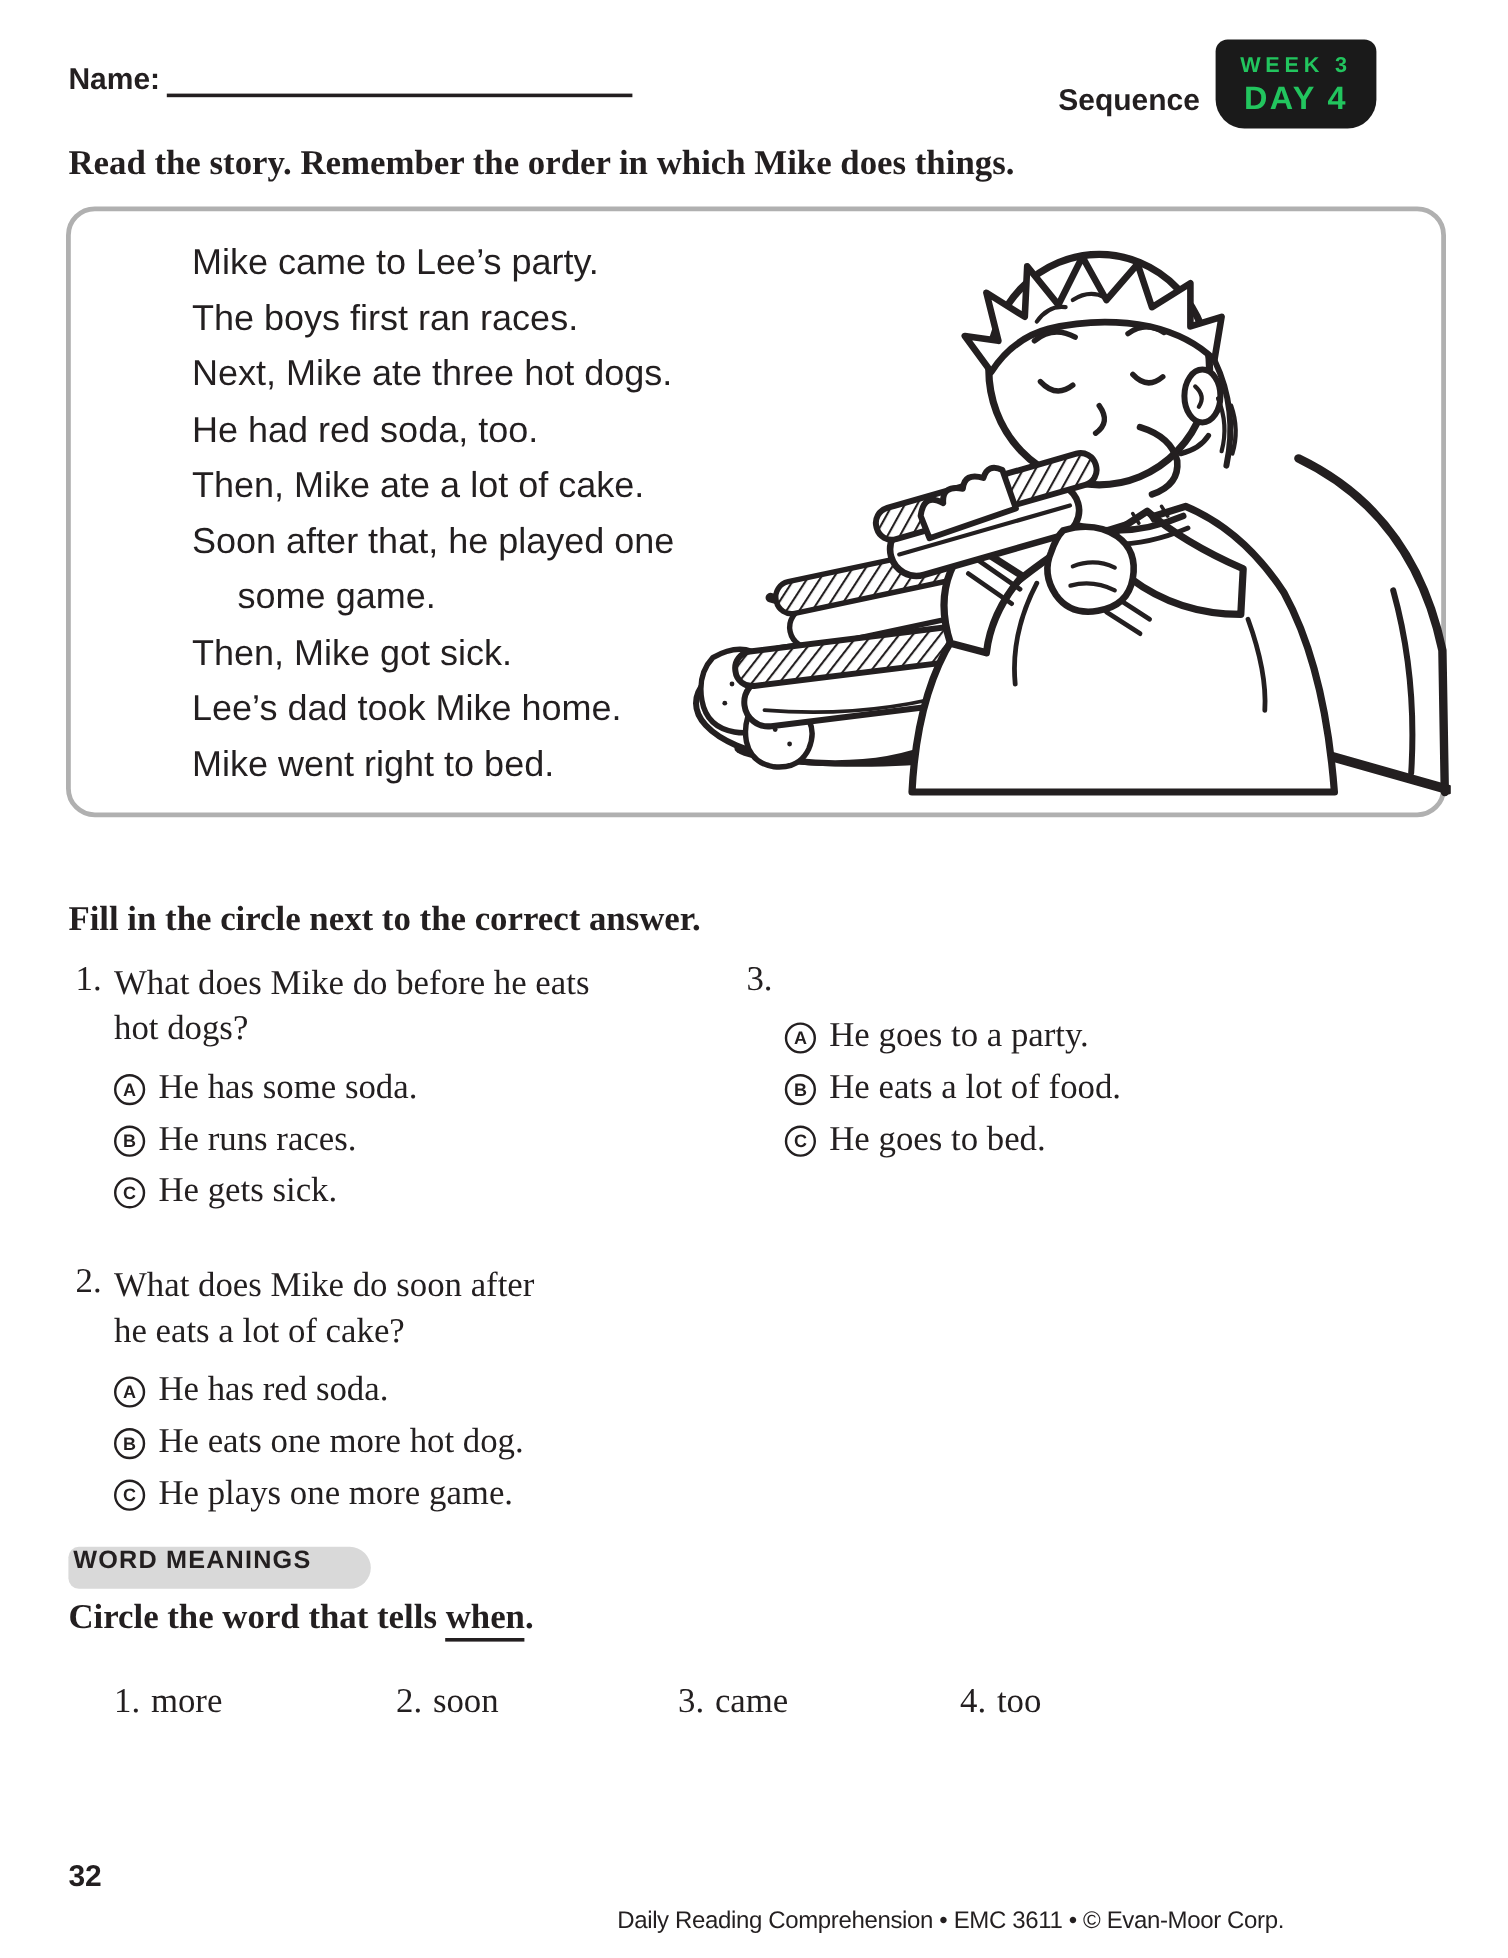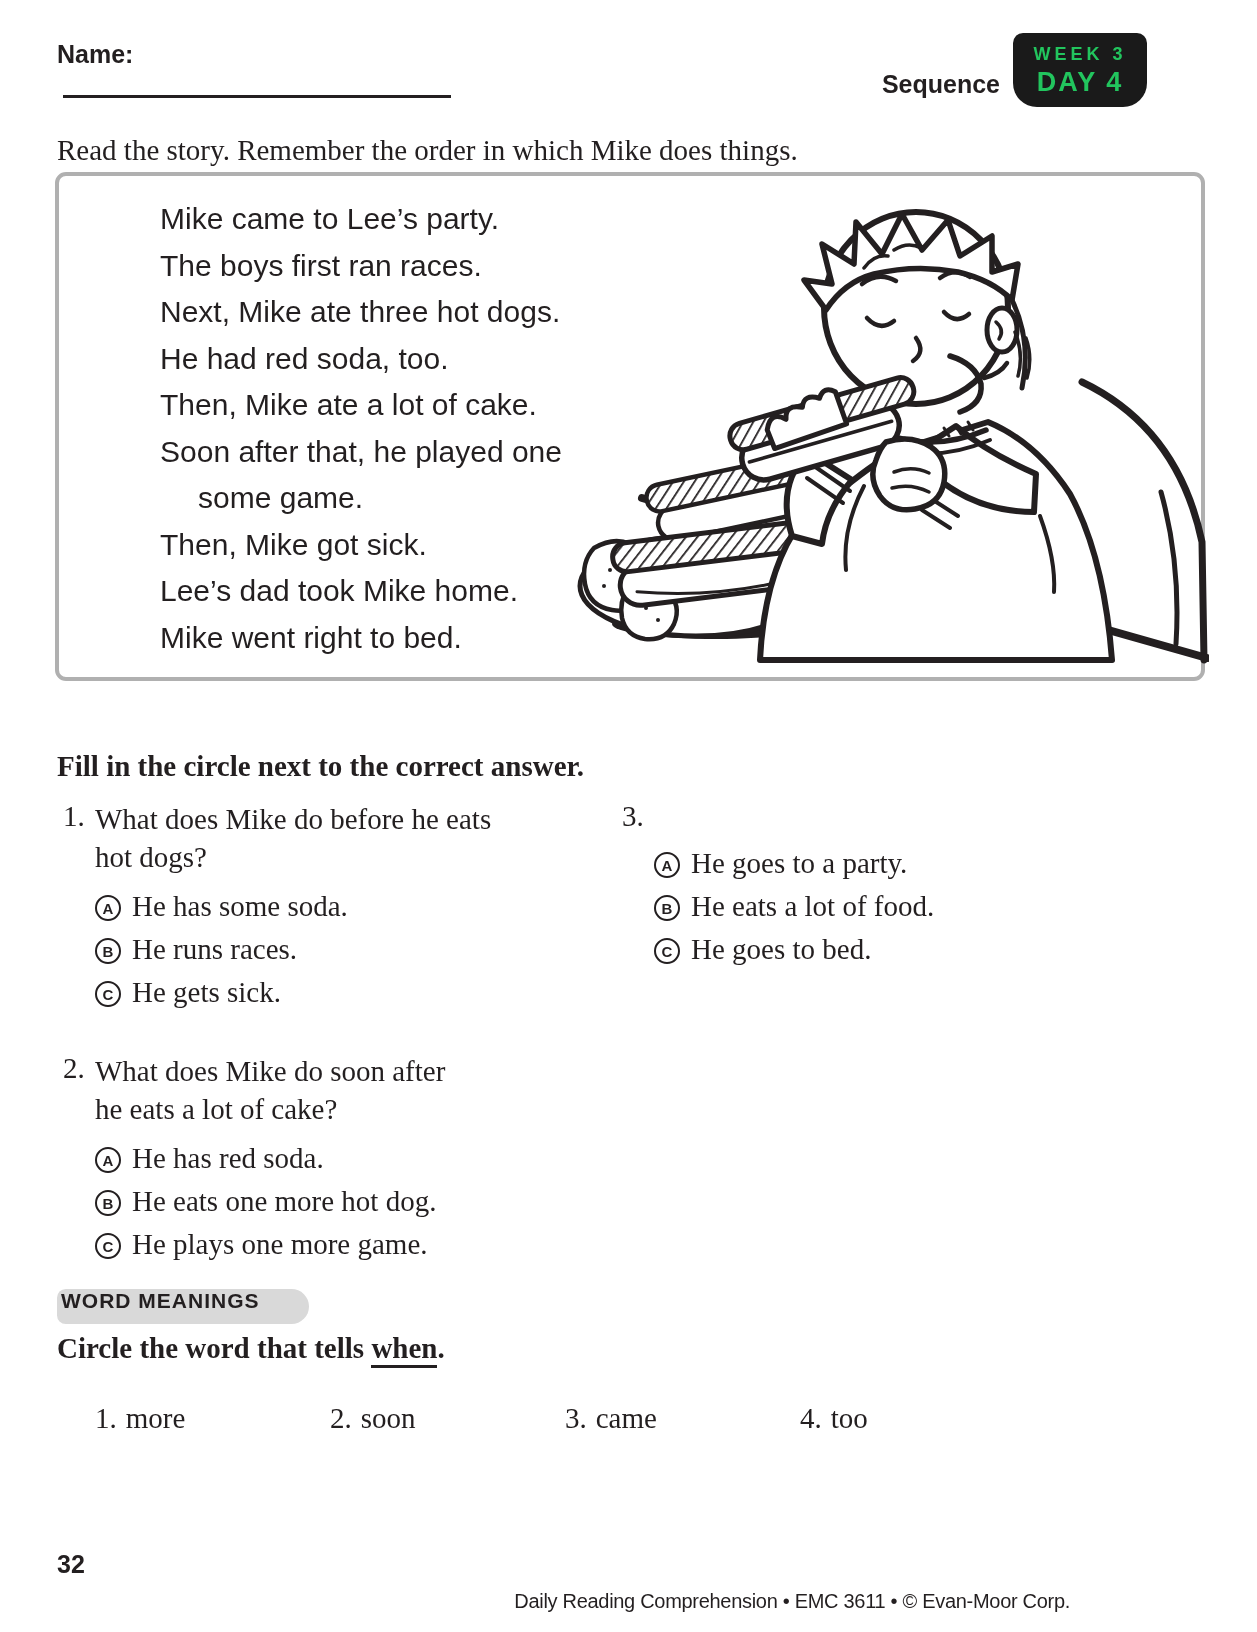--- a/index.html
+++ b/index.html
@@ -3,35 +3,35 @@
 <meta charset="utf-8">
 <style>
   html,body{margin:0;padding:0;background:#ffffff;}
   body{
     width:1257px;height:1632px;position:relative;overflow:hidden;
     font-family:"Liberation Serif","DejaVu Serif",serif;
     color:#231f20;
   }
 
   
-  .name-row{position:absolute;left:57px;top:40px;display:flex;align-items:flex-start;flex-direction:column;}
+  .name-row{position:absolute;left:57px;top:52px;display:flex;align-items:center;}
   .name-label{font-family:"Liberation Sans","DejaVu Sans",sans-serif;font-weight:700;font-size:25px;}
   .name-line{display:inline-block;width:388px;border-bottom:3px solid #231f20;height:26px;margin-left:6px;}
   .topic-label{position:absolute;left:790px;top:70px;width:210px;text-align:right;
     font-family:"Liberation Sans","DejaVu Sans",sans-serif;font-weight:700;font-size:25px;}
   .week-badge{position:absolute;left:1013px;top:33px;width:134px;height:74px;background:#1a1a1a;
     border-radius:10px 10px 24px 24px;color:#22c55e;text-align:center;
     font-family:"Liberation Sans","DejaVu Sans",sans-serif;font-weight:700;}
   .week-badge .week{font-size:18px;letter-spacing:4px;margin-top:11px;}
   .week-badge .day{font-size:27px;letter-spacing:2px;margin-top:2px;}
 
   
-  .main-instruction{position:absolute;left:57px;top:134px;font-weight:400;font-size:29px;}
+  .main-instruction{position:absolute;left:57px;top:120px;font-weight:700;font-size:29px;}
   .story-box{position:absolute;left:55px;top:172px;width:1150px;height:509px;box-sizing:border-box;
-    border:4px solid #b0b0b0;border-radius:11px;background:#fff;}
+    border:4px solid #b0b0b0;border-radius:24px;background:#fff;}
   .story-text{position:absolute;left:101px;top:20px;font-family:"Liberation Sans","DejaVu Sans",sans-serif;
     font-size:30px;line-height:46.5px;}
   .story-line.indent{padding-left:38px;}
   .illustration{position:absolute;left:505px;top:4px;width:645px;height:497px;}
 
   
   .quiz-instruction{position:absolute;left:57px;top:750px;font-weight:700;font-size:29px;}
   .q-col{position:absolute;top:800px;font-size:29px;}
   .q-col-left{left:63px;width:540px;}
   .q-col-right{left:622px;width:580px;}

